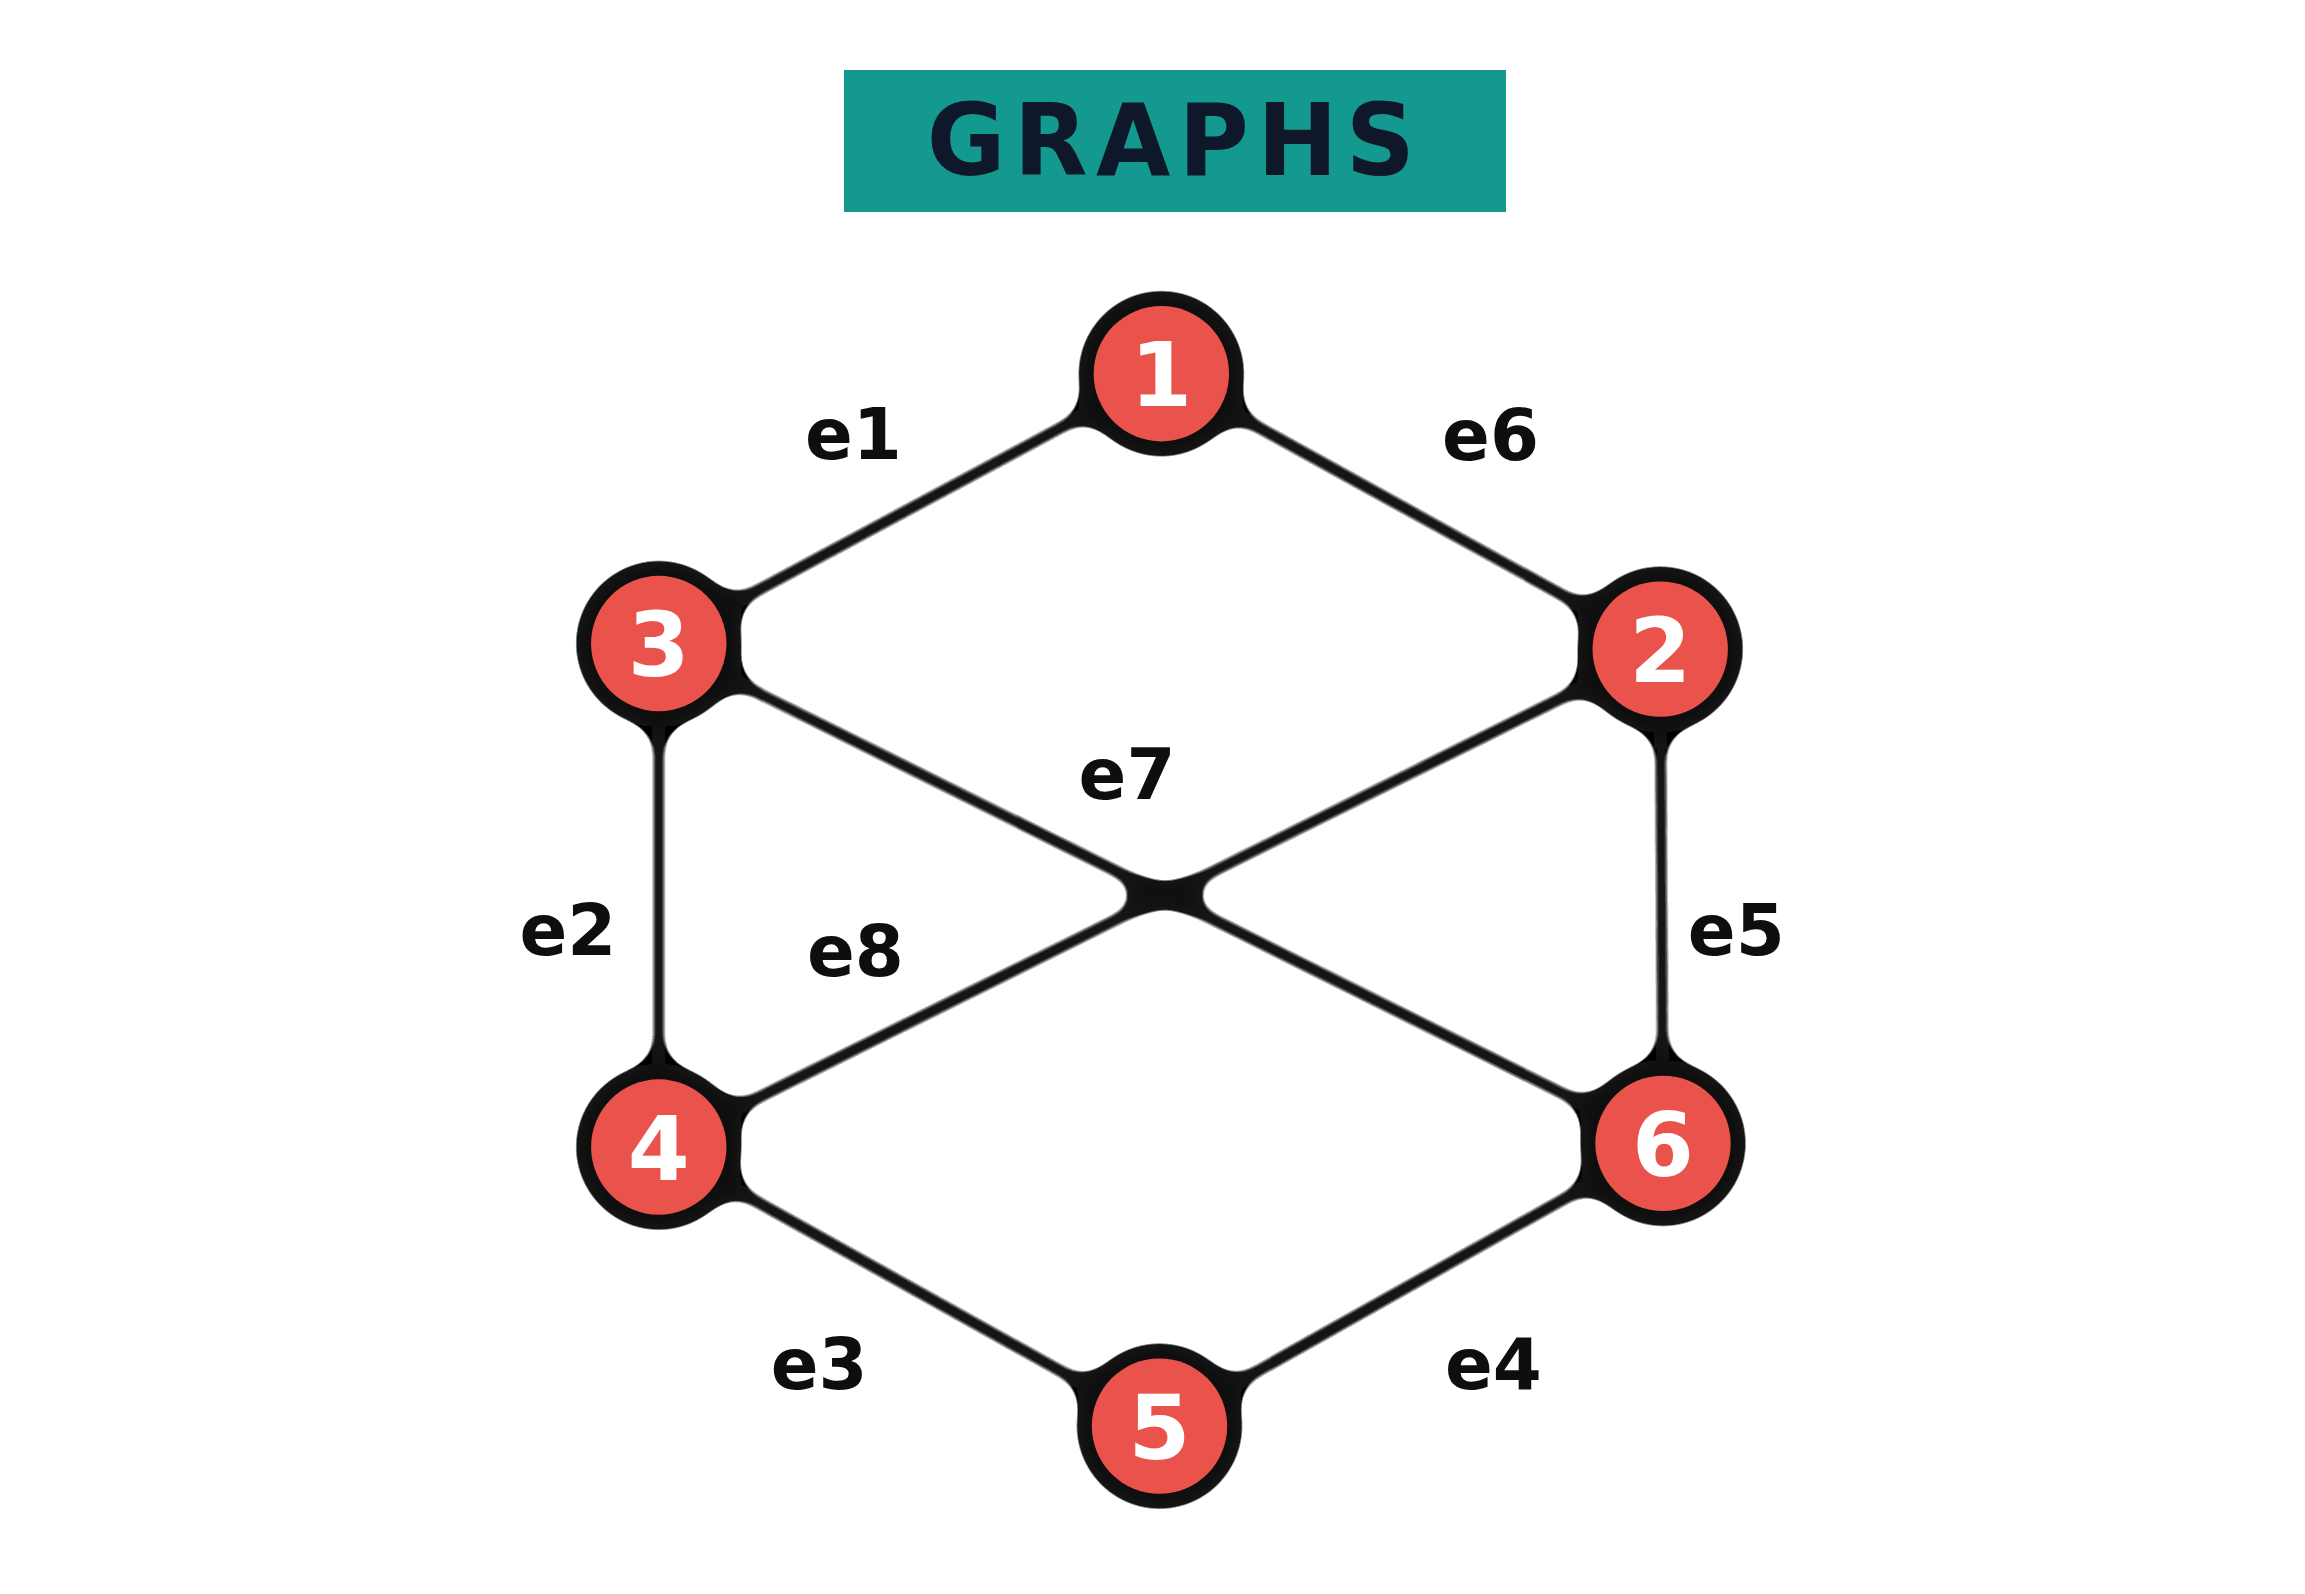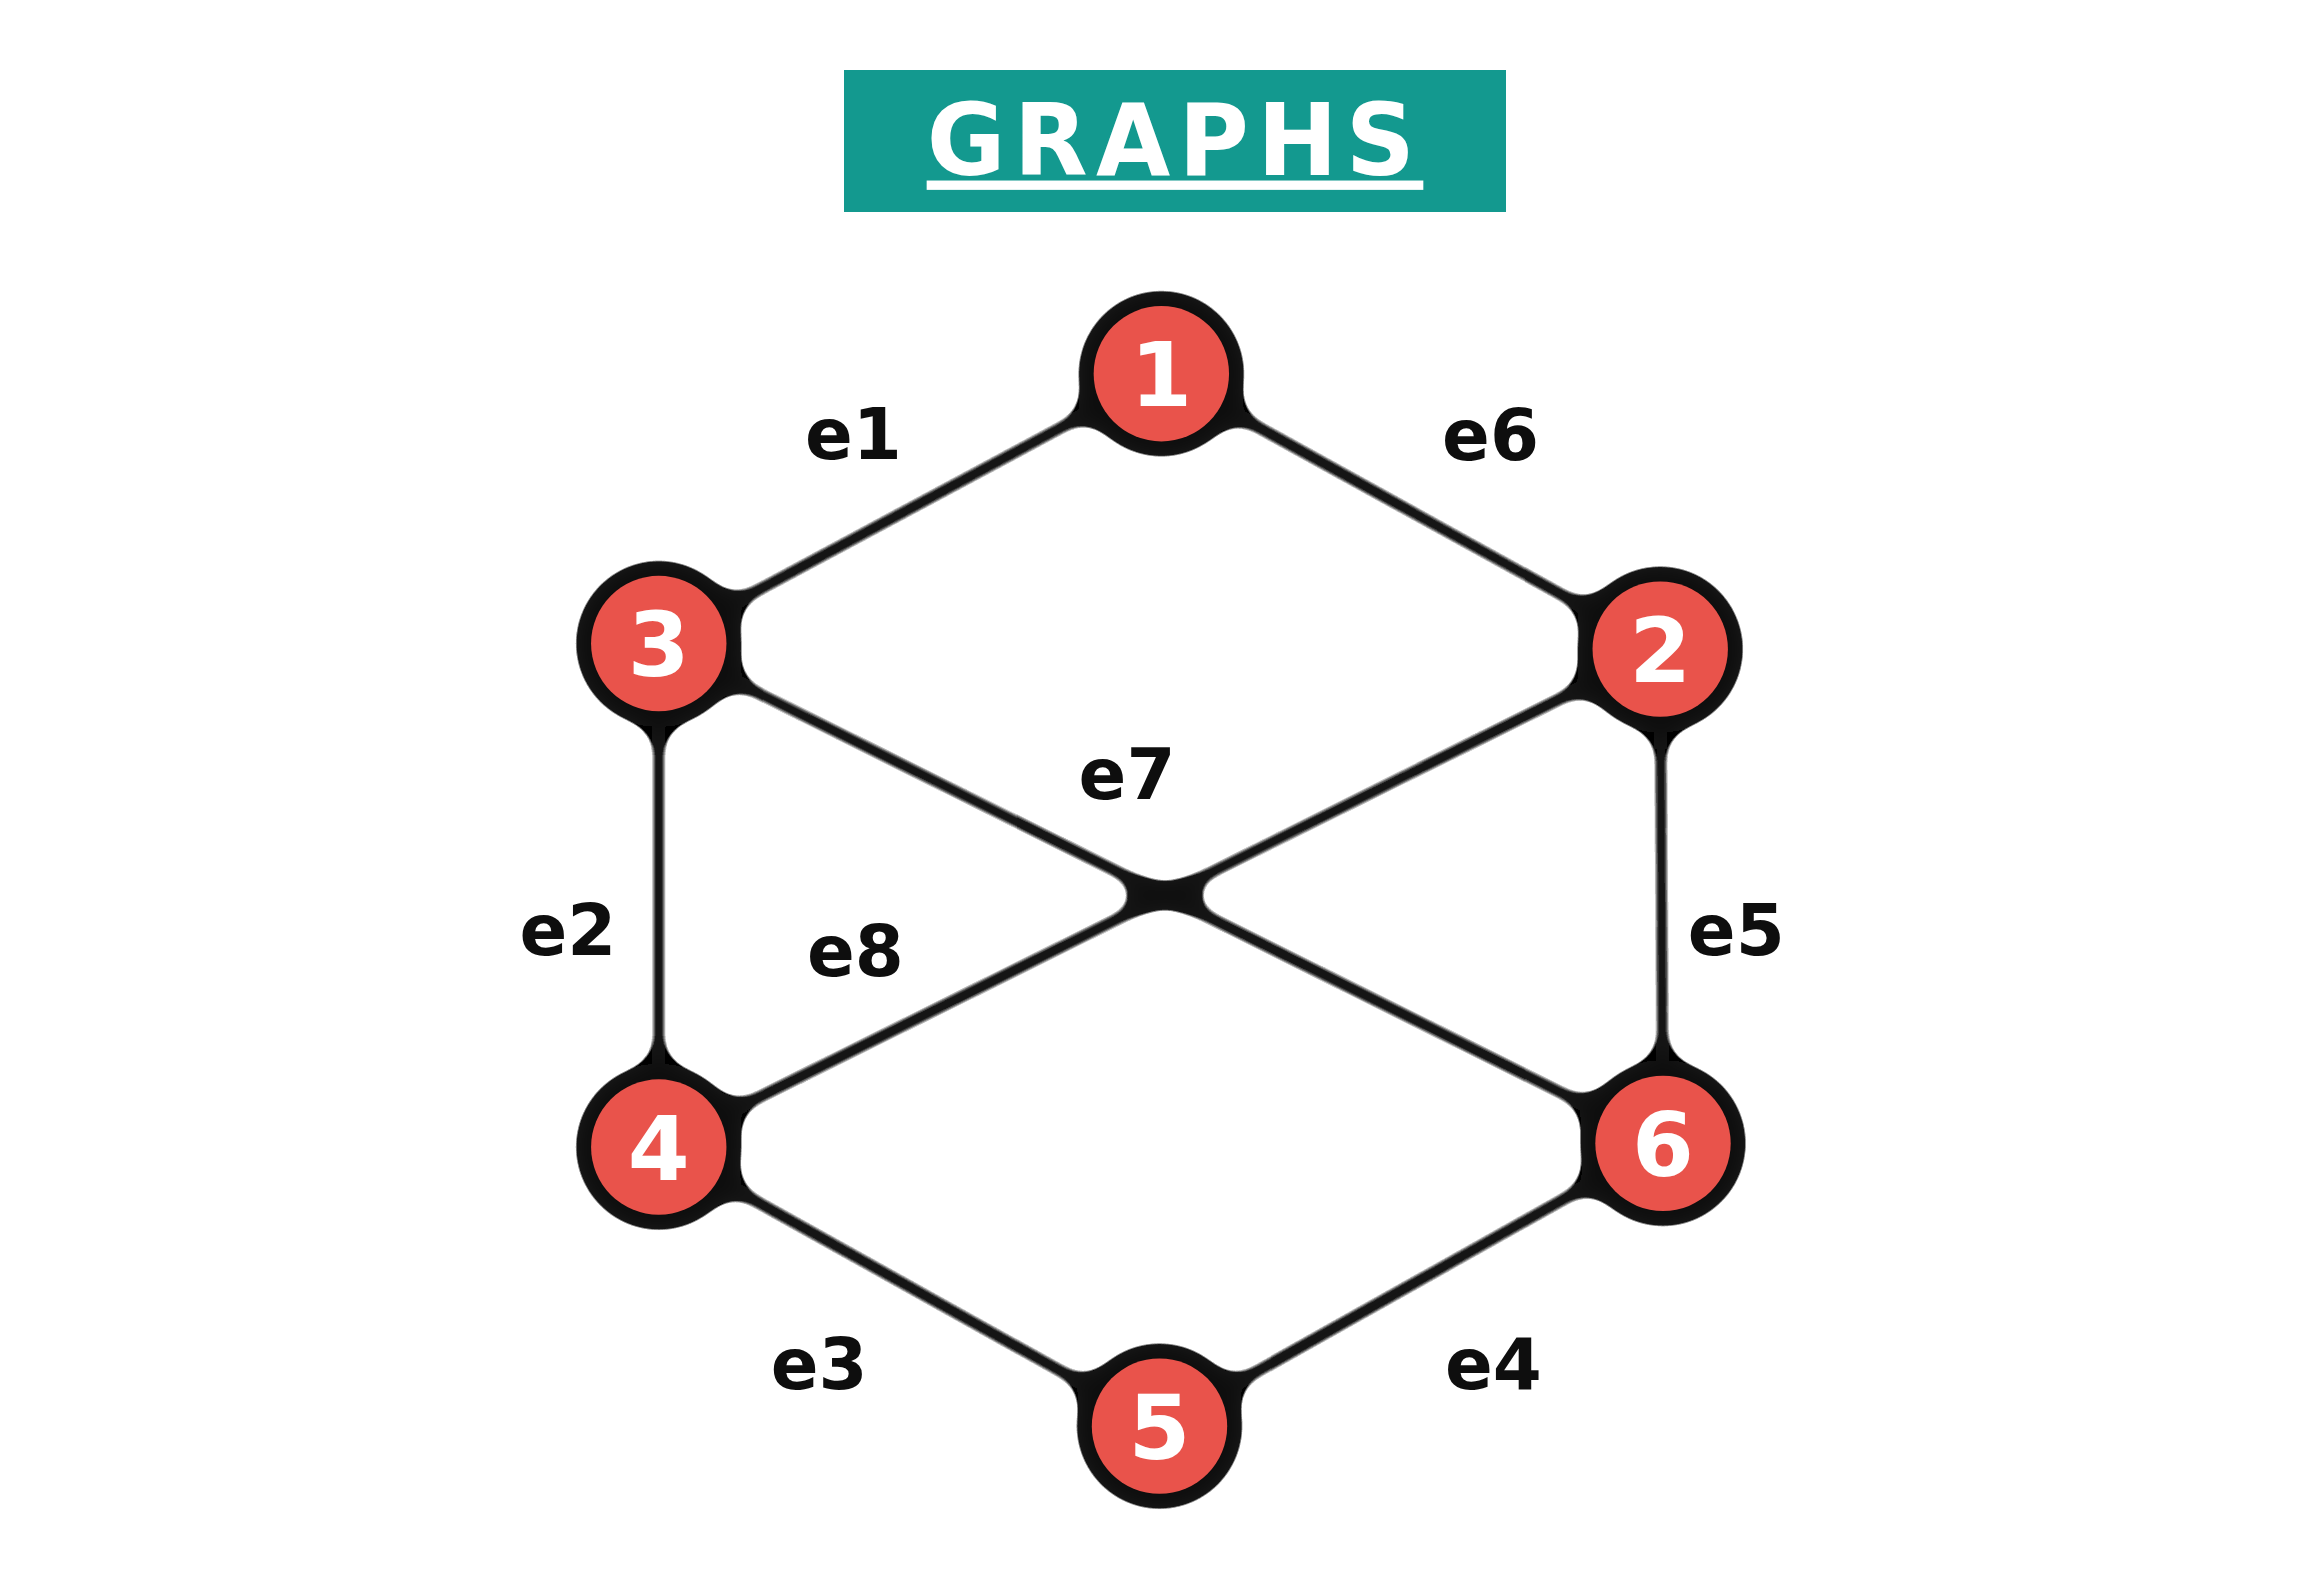--- a/index.html
+++ b/index.html
@@ -43,21 +43,21 @@
   .edge-label {
     font-family: "DejaVu Sans", sans-serif;
     font-weight: bold;
     font-size: 76px;
   }
 </style>
 </head>
 <body style="background: rgb(255, 255, 255);">
 
 <div class="page">
-  <div class="banner" id="banner" style="background: rgb(19, 153, 143); color: #ffffff; text-decoration: underline;">
+  <div class="banner" id="banner" style="background: rgb(19, 153, 143); color: #0f172a;">
     <span class="banner-text">GRAPHS</span>
   </div>
   <svg id="graph-svg" class="graph" width="2306" height="1594" viewBox="0 0 2486 1719">
       <defs>
         <filter id="goo" x="-20%" y="-20%" width="140%" height="140%">
           <feGaussianBlur in="SourceGraphic" stdDeviation="14" result="blur"></feGaussianBlur>
           <feColorMatrix in="blur" type="matrix" values="1 0 0 0 0  0 1 0 0 0  0 0 1 0 0  0 0 0 19 -9"></feColorMatrix>
         </filter>
       </defs>
       <g filter="url(#goo)">

